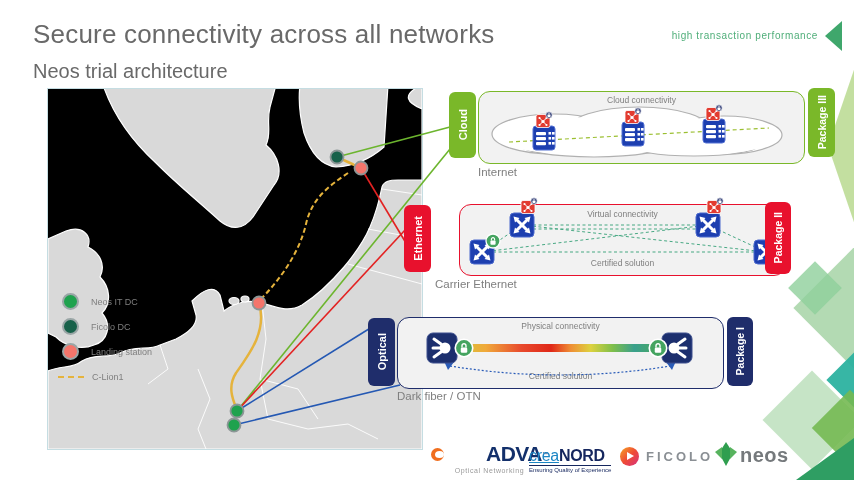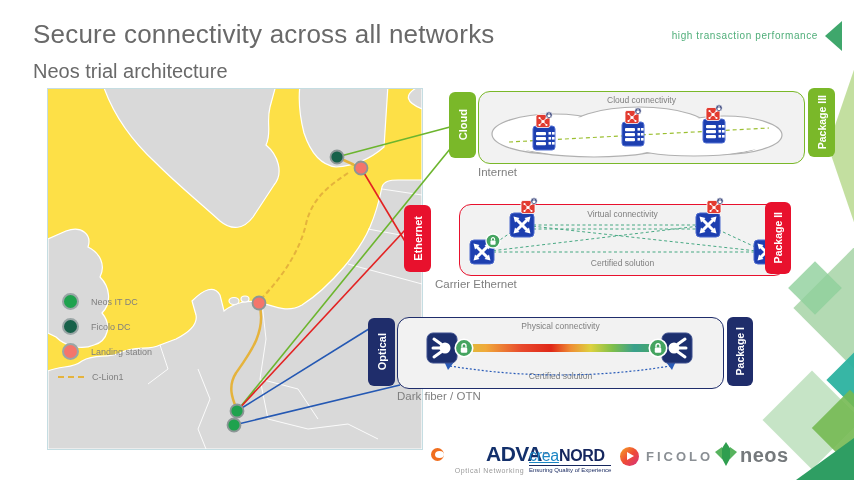--- a/index.html
+++ b/index.html
@@ -7,21 +7,21 @@
     width:854px;height:480px;position:relative;overflow:hidden;
     background:#ffffff;font-family:"Liberation Sans",sans-serif;
   }
   
   .title{position:absolute;left:33px;top:19px;font-size:26px;color:#696969;letter-spacing:.2px;}
   .subtitle{position:absolute;left:33px;top:60px;font-size:20px;color:#696969;}
   .tagline{position:absolute;right:36px;top:30px;font-size:10px;color:#4fae79;letter-spacing:.6px;}
   .tri-tagline{position:absolute;right:12px;top:21px;width:0;height:0;
     border-top:15px solid transparent;border-bottom:15px solid transparent;border-right:17px solid #3fa76c;}
   
-  .map{position:absolute;left:47px;top:88px;width:374px;height:360px;background:#fde047;
+  .map{position:absolute;left:47px;top:88px;width:374px;height:360px;background:#000000;
     border:1px solid #c5dde2;overflow:hidden;z-index:1;}
   .legend{position:absolute;left:14px;top:200px;z-index:2;}
   .legend-row{display:flex;align-items:center;height:25px;}
   .legend-dot{width:13px;height:13px;border-radius:50%;border:2px solid #9aa6a6;margin-right:12px;}
   .dot-neos{background:#1fa24e;}
   .dot-ficolo{background:#17614a;}
   .dot-landing{background:#f4756b;}
   .legend-line{width:26px;border-top:2px dashed #e5b33c;margin-right:8px;margin-left:-4px;}
   .legend-label{font-size:9px;color:#7f7f7f;}
   

